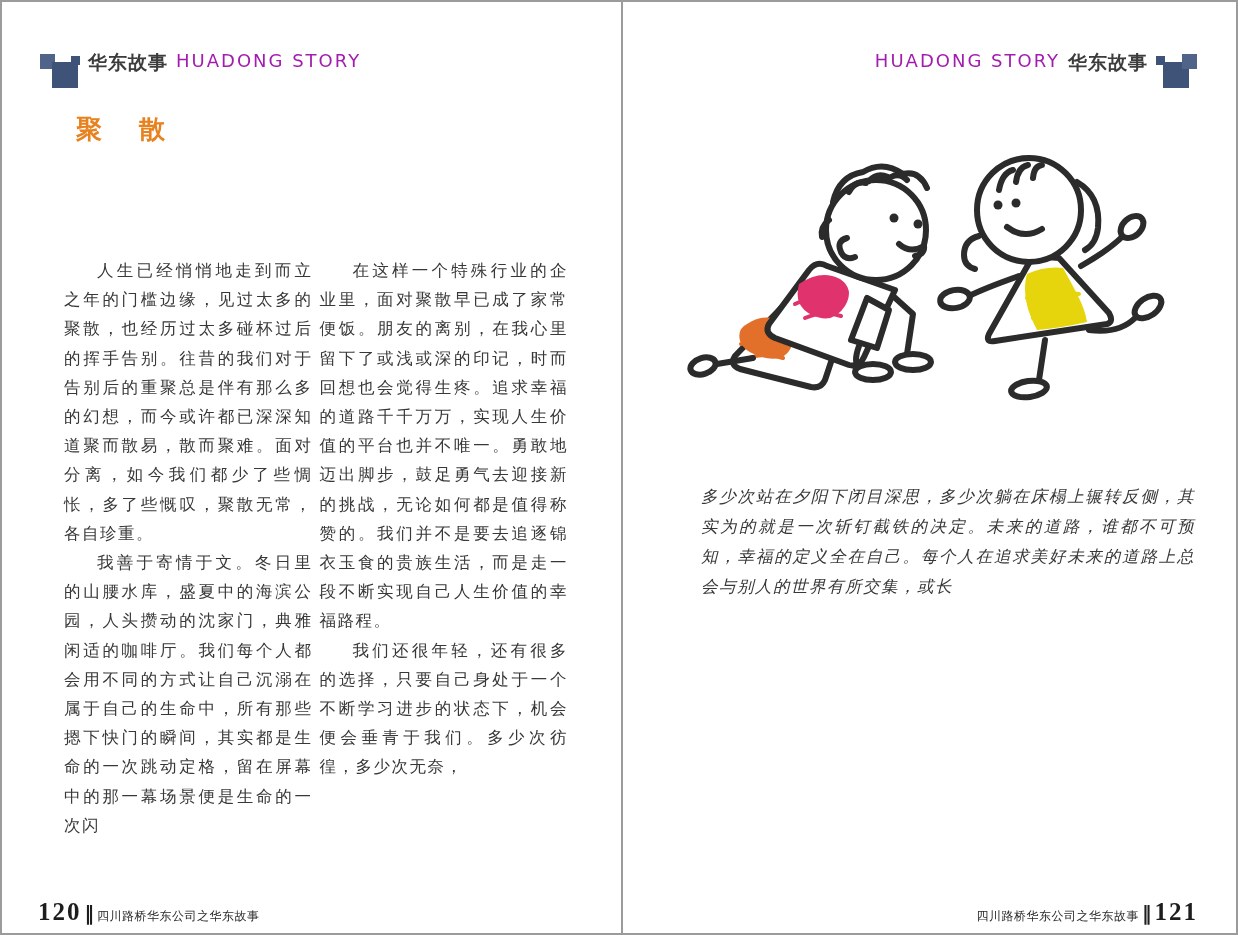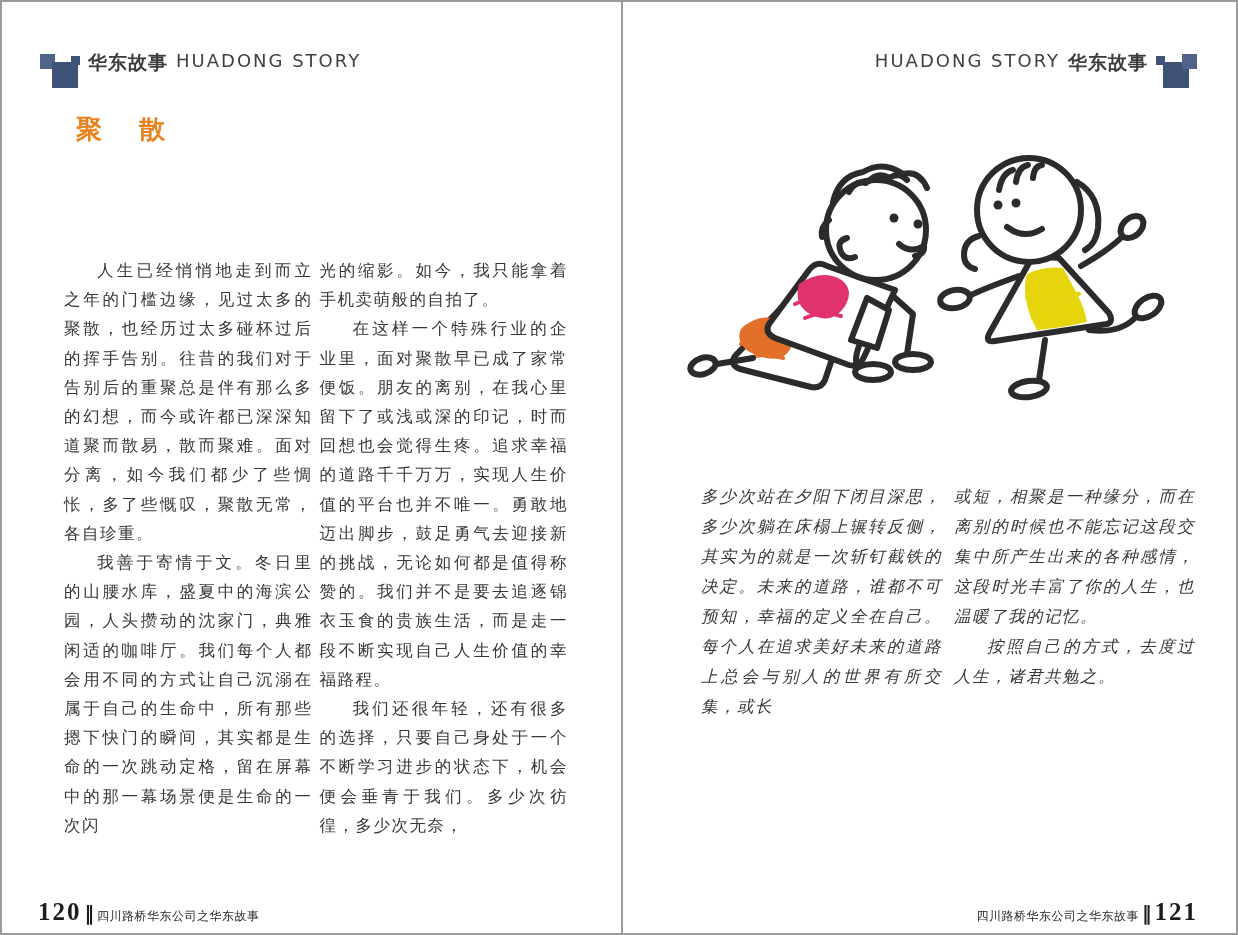--- a/index.html
+++ b/index.html
@@ -22,21 +22,21 @@
   .logo .sq-big   { position:absolute; width:26px; height:26px; background:#3e5377; }
   .logo .sq-med   { position:absolute; width:15px; height:15px; background:#4f6488; }
   .logo .sq-small { position:absolute; width:9px;  height:9px;  background:#3e5377; }
   .logo-left .sq-med   { left:0;  top:4px; }
   .logo-left .sq-big   { left:12px; top:12px; }
   .logo-left .sq-small { left:31px; top:6px; }
   .logo-right .sq-small{ left:0;  top:6px; }
   .logo-right .sq-big  { left:7px; top:12px; }
   .logo-right .sq-med  { left:26px; top:4px; }
   .brand-cn { font-size:19px; font-weight:bold; color:#3c3c3c; letter-spacing:1px; }
-  .brand-en { font-size:18px; color:#404040; letter-spacing:2px; }
+  .brand-en { font-size:18px; color:#a21caf; letter-spacing:2px; }
 
   
   .article-title {
     position:absolute; left:74px; top:110px;
     font-size:26px; font-weight:bold; color:#e8821e; letter-spacing:14px;
   }
 
   
   .intro {
     position:absolute; left:62px; top:186px; width:478px;
@@ -96,21 +96,20 @@
 
     <div class="article-title">聚 散</div>
 
 
     <div class="columns">
       <div class="col">
         <p class="indent">人生已经悄悄地走到而立之年的门槛边缘，见过太多的聚散，也经历过太多碰杯过后的挥手告别。往昔的我们对于告别后的重聚总是伴有那么多的幻想，而今或许都已深深知道聚而散易，散而聚难。面对分离，如今我们都少了些惆怅，多了些慨叹，聚散无常，各自珍重。</p>
         <p class="indent">我善于寄情于文。冬日里的山腰水库，盛夏中的海滨公园，人头攒动的沈家门，典雅闲适的咖啡厅。我们每个人都会用不同的方式让自己沉溺在属于自己的生命中，所有那些摁下快门的瞬间，其实都是生命的一次跳动定格，留在屏幕中的那一幕场景便是生命的一次闪</p>
       </div>
       <div class="col">
-        <p>光的缩影。如今，我只能拿着手机卖萌般的自拍了。</p>
         <p class="indent">在这样一个特殊行业的企业里，面对聚散早已成了家常便饭。朋友的离别，在我心里留下了或浅或深的印记，时而回想也会觉得生疼。追求幸福的道路千千万万，实现人生价值的平台也并不唯一。勇敢地迈出脚步，鼓足勇气去迎接新的挑战，无论如何都是值得称赞的。我们并不是要去追逐锦衣玉食的贵族生活，而是走一段不断实现自己人生价值的幸福路程。</p>
         <p class="indent">我们还很年轻，还有很多的选择，只要自己身处于一个不断学习进步的状态下，机会便会垂青于我们。多少次彷徨，多少次无奈，</p>
       </div>
     </div>
 
     <div class="footer">
       <span class="folio">120</span>
       <span class="folio-sep">‖</span>
       <span class="folio-text">四川路桥华东公司之华东故事</span>
     </div>
@@ -184,24 +183,20 @@
 
       <circle class="dot" cx="337" cy="57" r="4.5"></circle>
       <circle class="dot" cx="355" cy="55" r="4.5"></circle>
       <path class="ink" d="M346,79 q17,13 35,2" stroke-width="5"></path>
     </svg>
 
     <div class="columns">
       <div class="col">
         <p>多少次站在夕阳下闭目深思，多少次躺在床榻上辗转反侧，其实为的就是一次斩钉截铁的决定。未来的道路，谁都不可预知，幸福的定义全在自己。每个人在追求美好未来的道路上总会与别人的世界有所交集，或长</p>
       </div>
-      <div class="col">
-        <p>或短，相聚是一种缘分，而在离别的时候也不能忘记这段交集中所产生出来的各种感情，这段时光丰富了你的人生，也温暖了我的记忆。</p>
-        <p class="indent">按照自己的方式，去度过人生，诸君共勉之。</p>
-      </div>
     </div>
 
     <div class="footer">
       <span class="folio-text">四川路桥华东公司之华东故事</span>
       <span class="folio-sep">‖</span>
       <span class="folio">121</span>
     </div>
   </div>
 
 </div>

